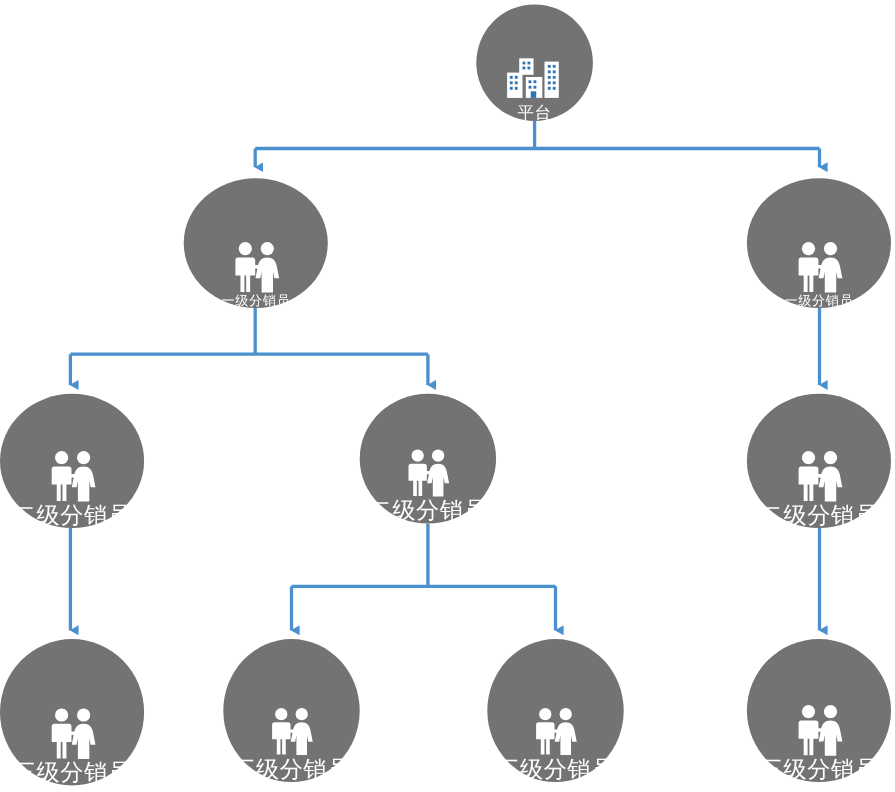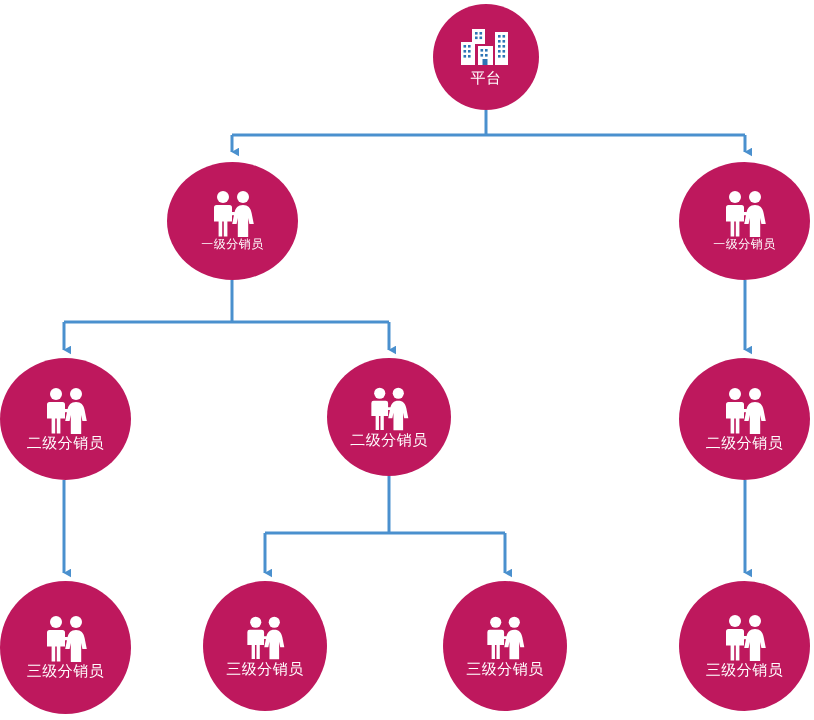--- a/index.html
+++ b/index.html
@@ -25,25 +25,25 @@
     position: absolute;
     left: 0;
     top: 0;
     width: 814px;
     height: 720px;
     pointer-events: none;
   }
   .node {
     position: absolute;
     border-radius: 50%;
-    background: #be185d;
+    background: #737373;
     display: flex;
     flex-direction: column;
     align-items: center;
-    justify-content: center;
+    justify-content: flex-end;
     box-sizing: border-box;
   }
   .node .node-icon {
     display: block;
     line-height: 0;
   }
   .node .node-label {
     color: #ffffff;
     font-size: 12px;
     line-height: 1.1;
@@ -69,21 +69,21 @@
   #node-l2-b { left: 327px; top: 358px; width: 124px; height: 118px; }
   #node-l2-c { left: 679px; top: 358px; width: 131px; height: 122px; }
 
   
   #node-l3-a { left: 0px;   top: 581px; width: 131px; height: 133px; }
   #node-l3-b { left: 203px; top: 581px; width: 124px; height: 130px; }
   #node-l3-c { left: 443px; top: 581px; width: 124px; height: 130px; }
   #node-l3-d { left: 679px; top: 581px; width: 131px; height: 130px; }
 
   .level2-node .node-label,
-  .level3-node .node-label { font-size: 15px; }
+  .level3-node .node-label { font-size: 21px; }
   .level1-node .node-icon svg,
   .level2-node .node-icon svg,
   .level3-node .node-icon svg { display: block; }
 </style>
 </head>
 <body>
 
 <div id="diagram-root">
 
   <svg class="connector-layer" viewBox="0 0 814 720" width="814" height="720" xmlns="http://www.w3.org/2000/svg">

